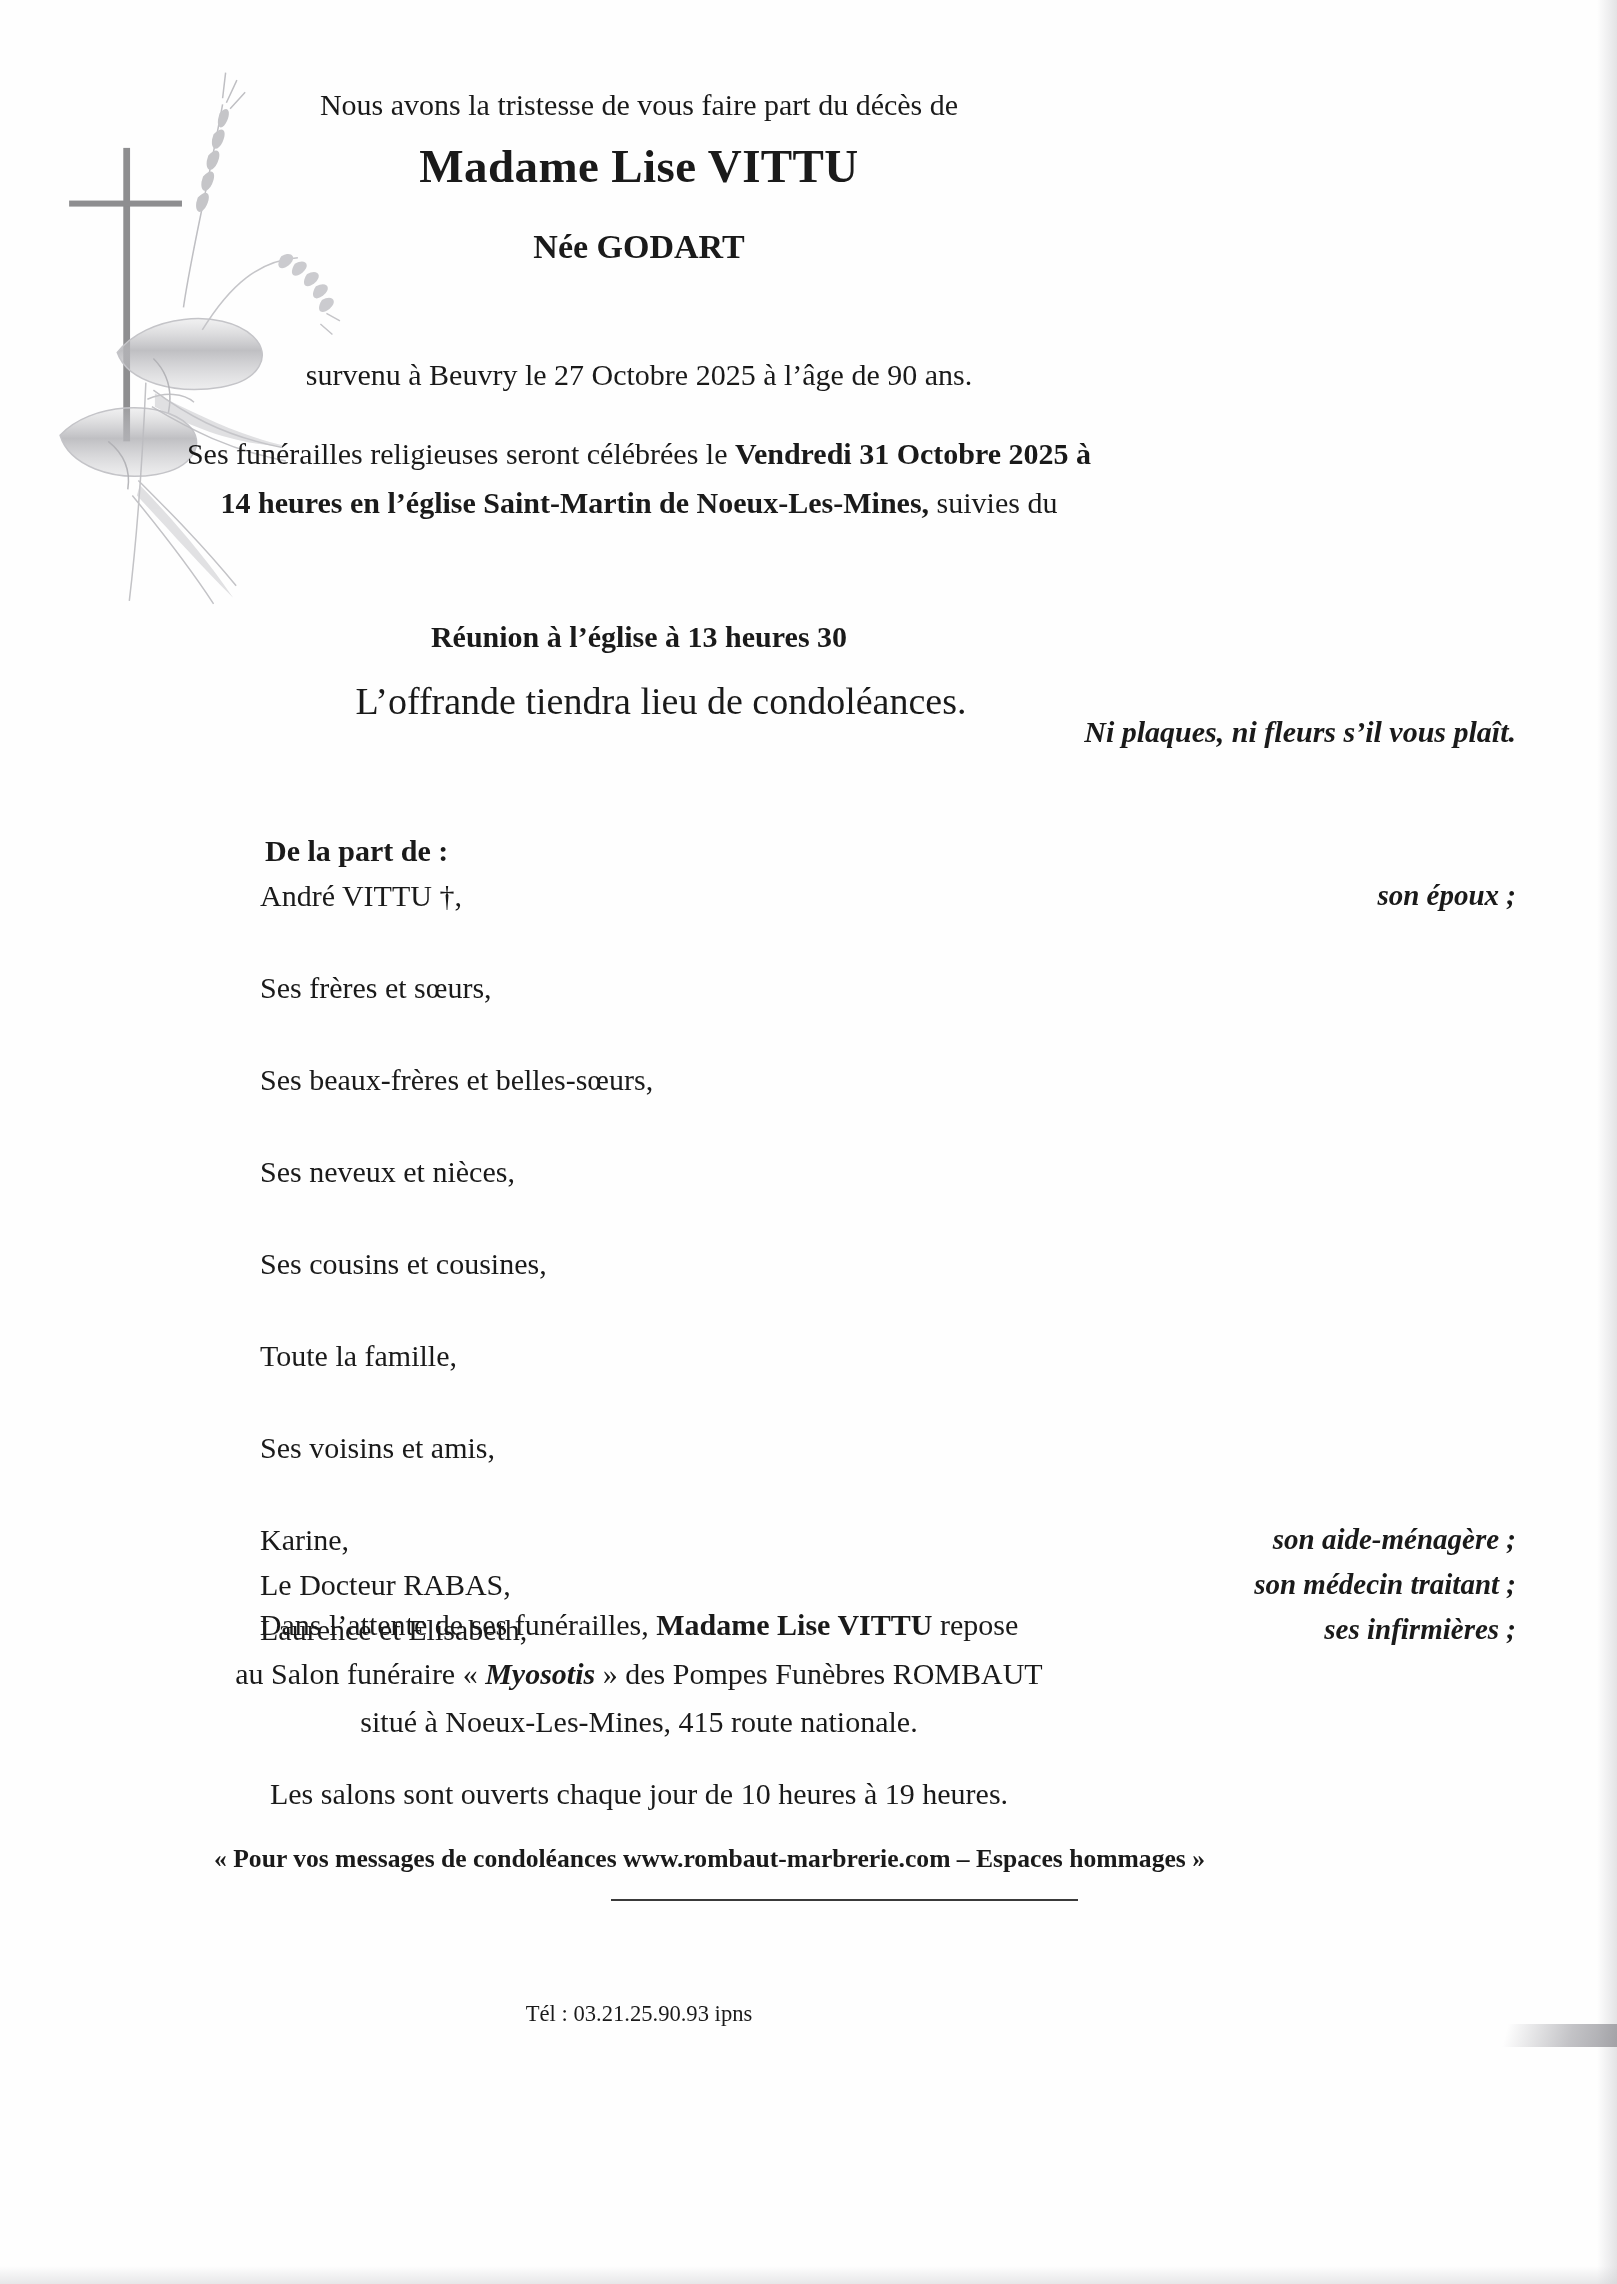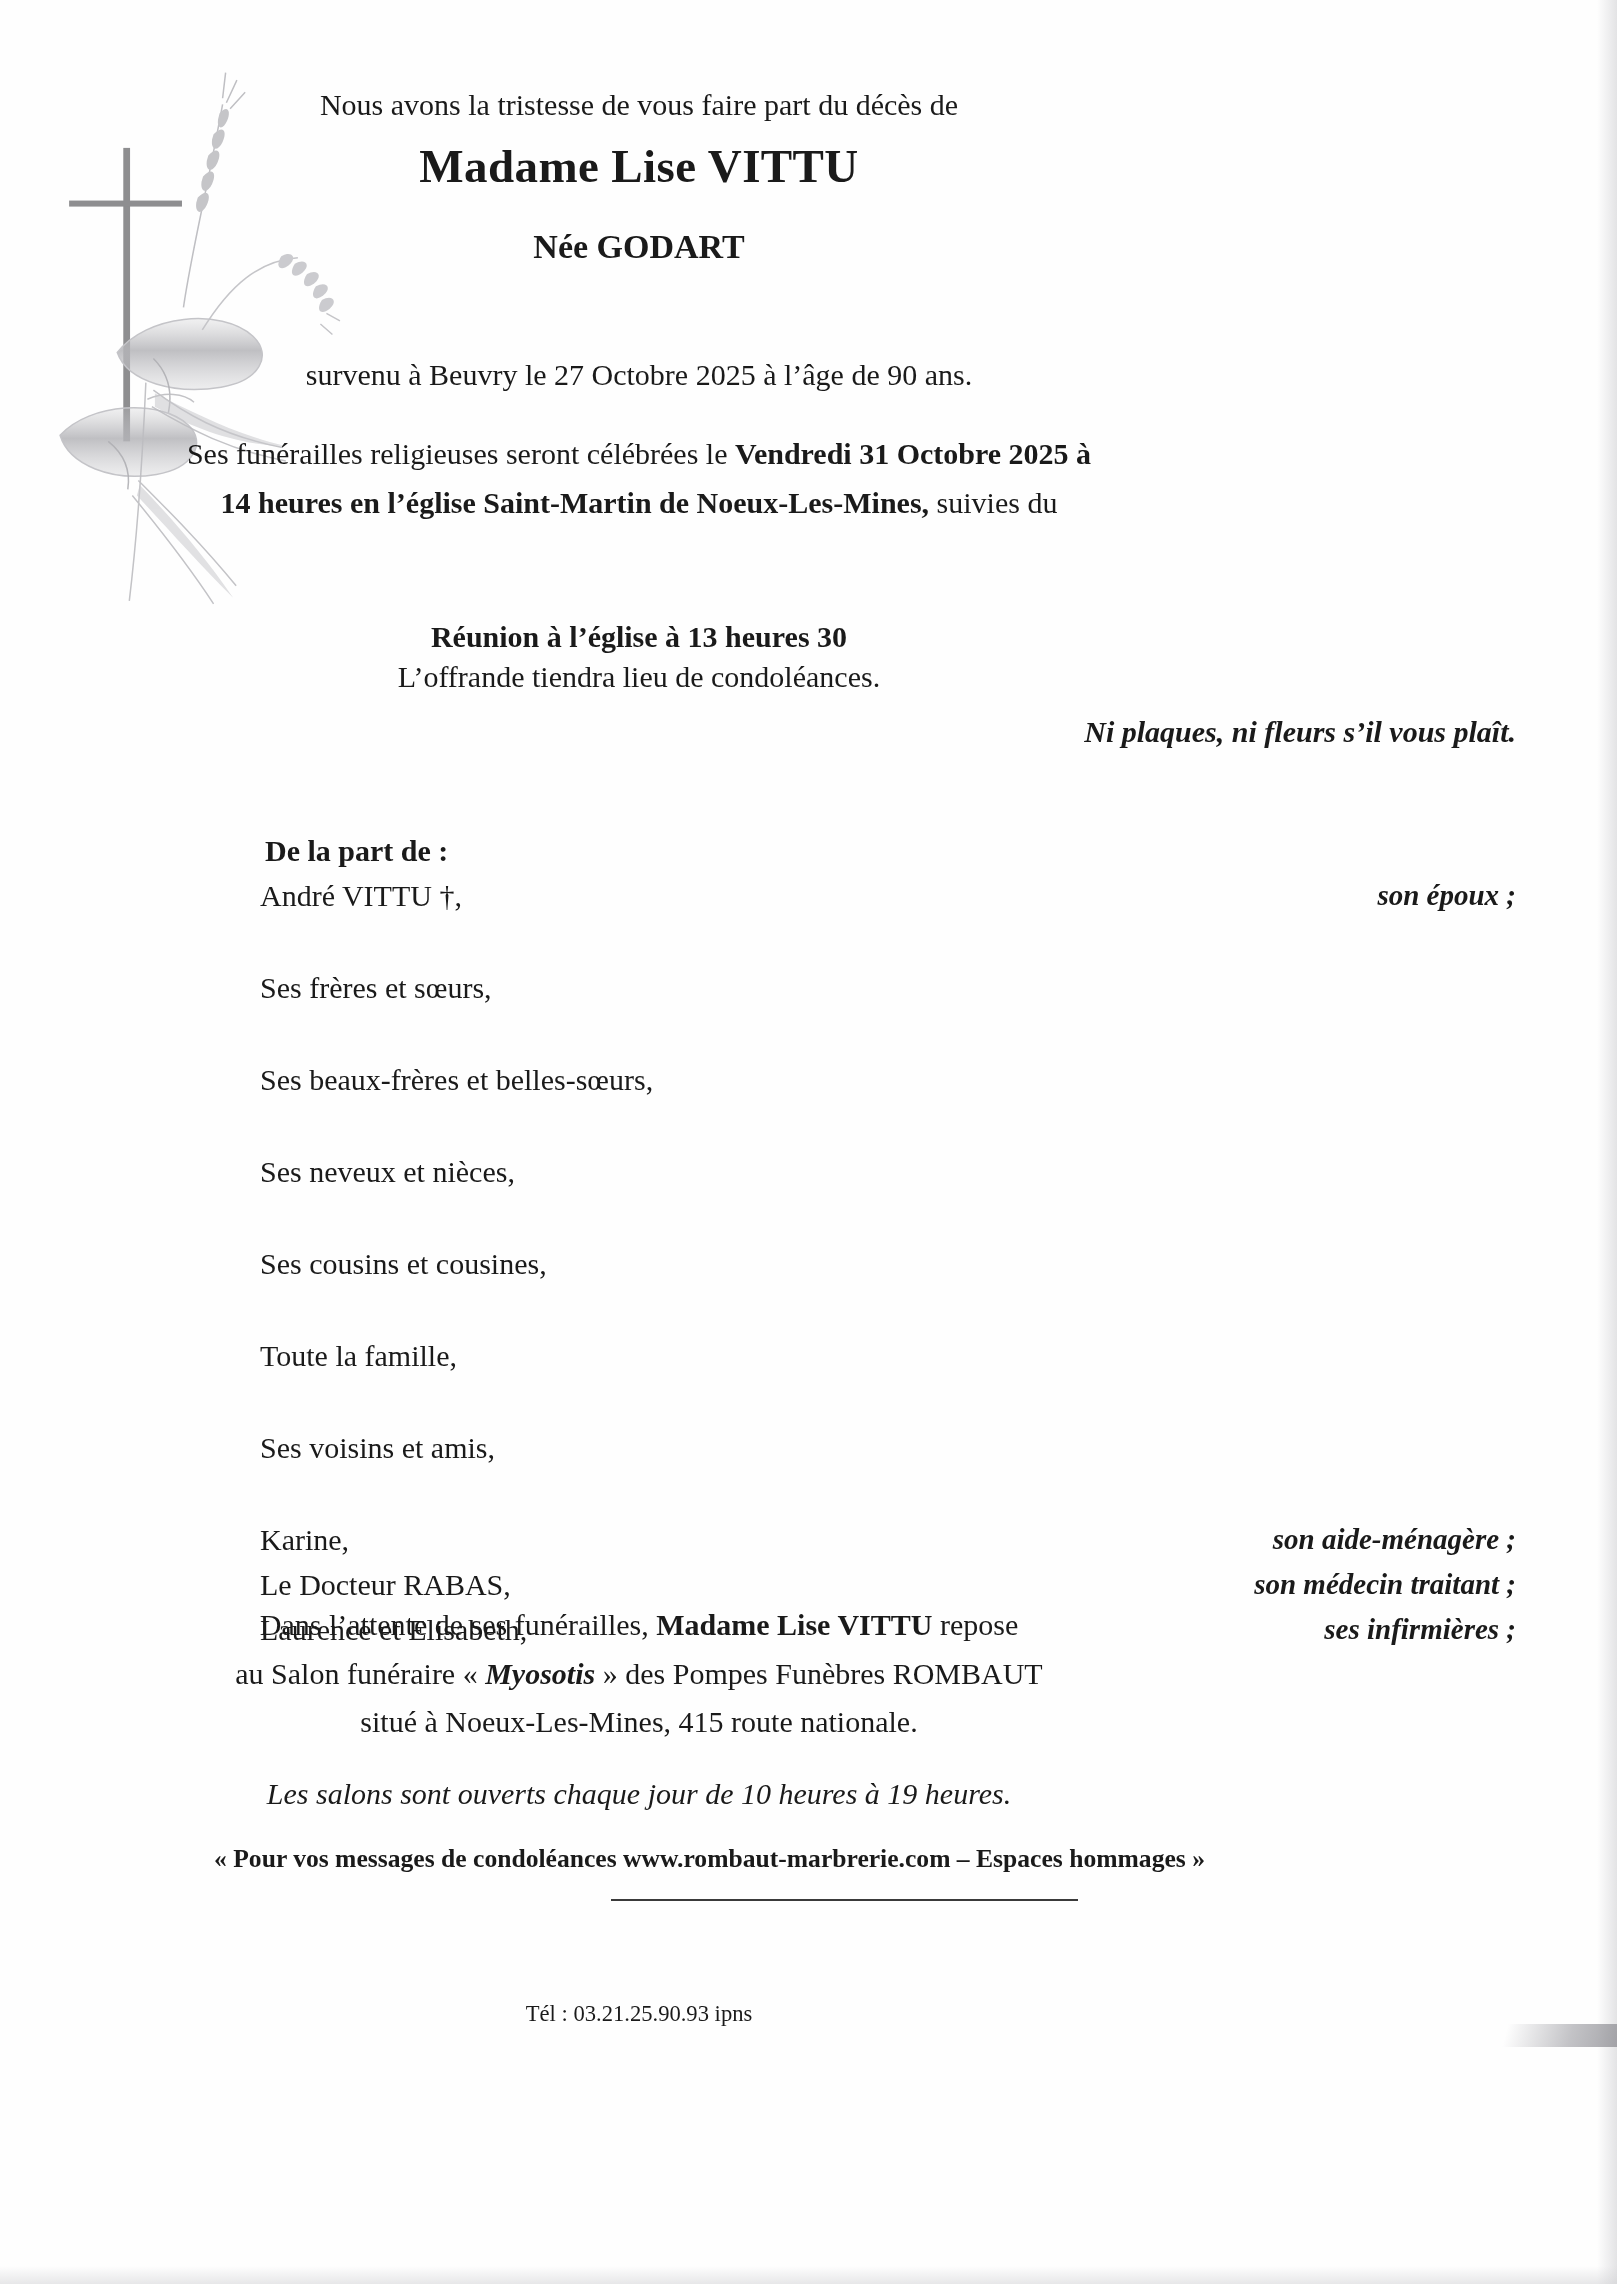--- a/index.html
+++ b/index.html
@@ -65,21 +65,21 @@
   .intro        { top: 90px;  font-size: 30px; }
   .deceased     { top: 143px;  font-size: 47px; font-weight: bold; letter-spacing: 0.4px; }
   .maidenname   { top: 202px;  font-size: 34px; font-weight: bold; margin-top: 28px; }
   .death-info   { top: 360px;  font-size: 30px; }
 
   .cer1 { top: 439px; font-size: 30px; }
   .cer2 { top: 488px; font-size: 30px; }
   .cer3 { top: 537px; font-size: 30px; }
 
   .reunion  { top: 622px; font-size: 30px; font-weight: bold; }
-  .offrande { top: 662px; font-size: 30px; }
+  .offrande { top: 682px; font-size: 38px; padding-left: 22px; }
 
   .noflowers {
     position: absolute;
     top: 715px;
     right: 101px;
     font-size: 30px;
     font-weight: bold;
     font-style: italic;
     white-space: nowrap;
   }
@@ -121,21 +121,21 @@
     font-weight: bold;
     font-style: italic;
     white-space: nowrap;
   }
   .spacer-lg { height: 38px; }
 
   
   .rest1 { top: 1610px; font-size: 30px; }
   .rest2 { top: 1659px; font-size: 30px; }
   .rest3 { top: 1707px; font-size: 30px; }
-  .hours { top: 1779px; font-size: 30px; font-style: italic; }
+  .hours { top: 1779px; font-size: 30px; }
 
   .condolences {
     position: absolute;
     top: 1844px;
     width: 1419px;
     left: 0;
     text-align: center;
     font-size: 25.6px;
     font-weight: bold;
     white-space: nowrap;

